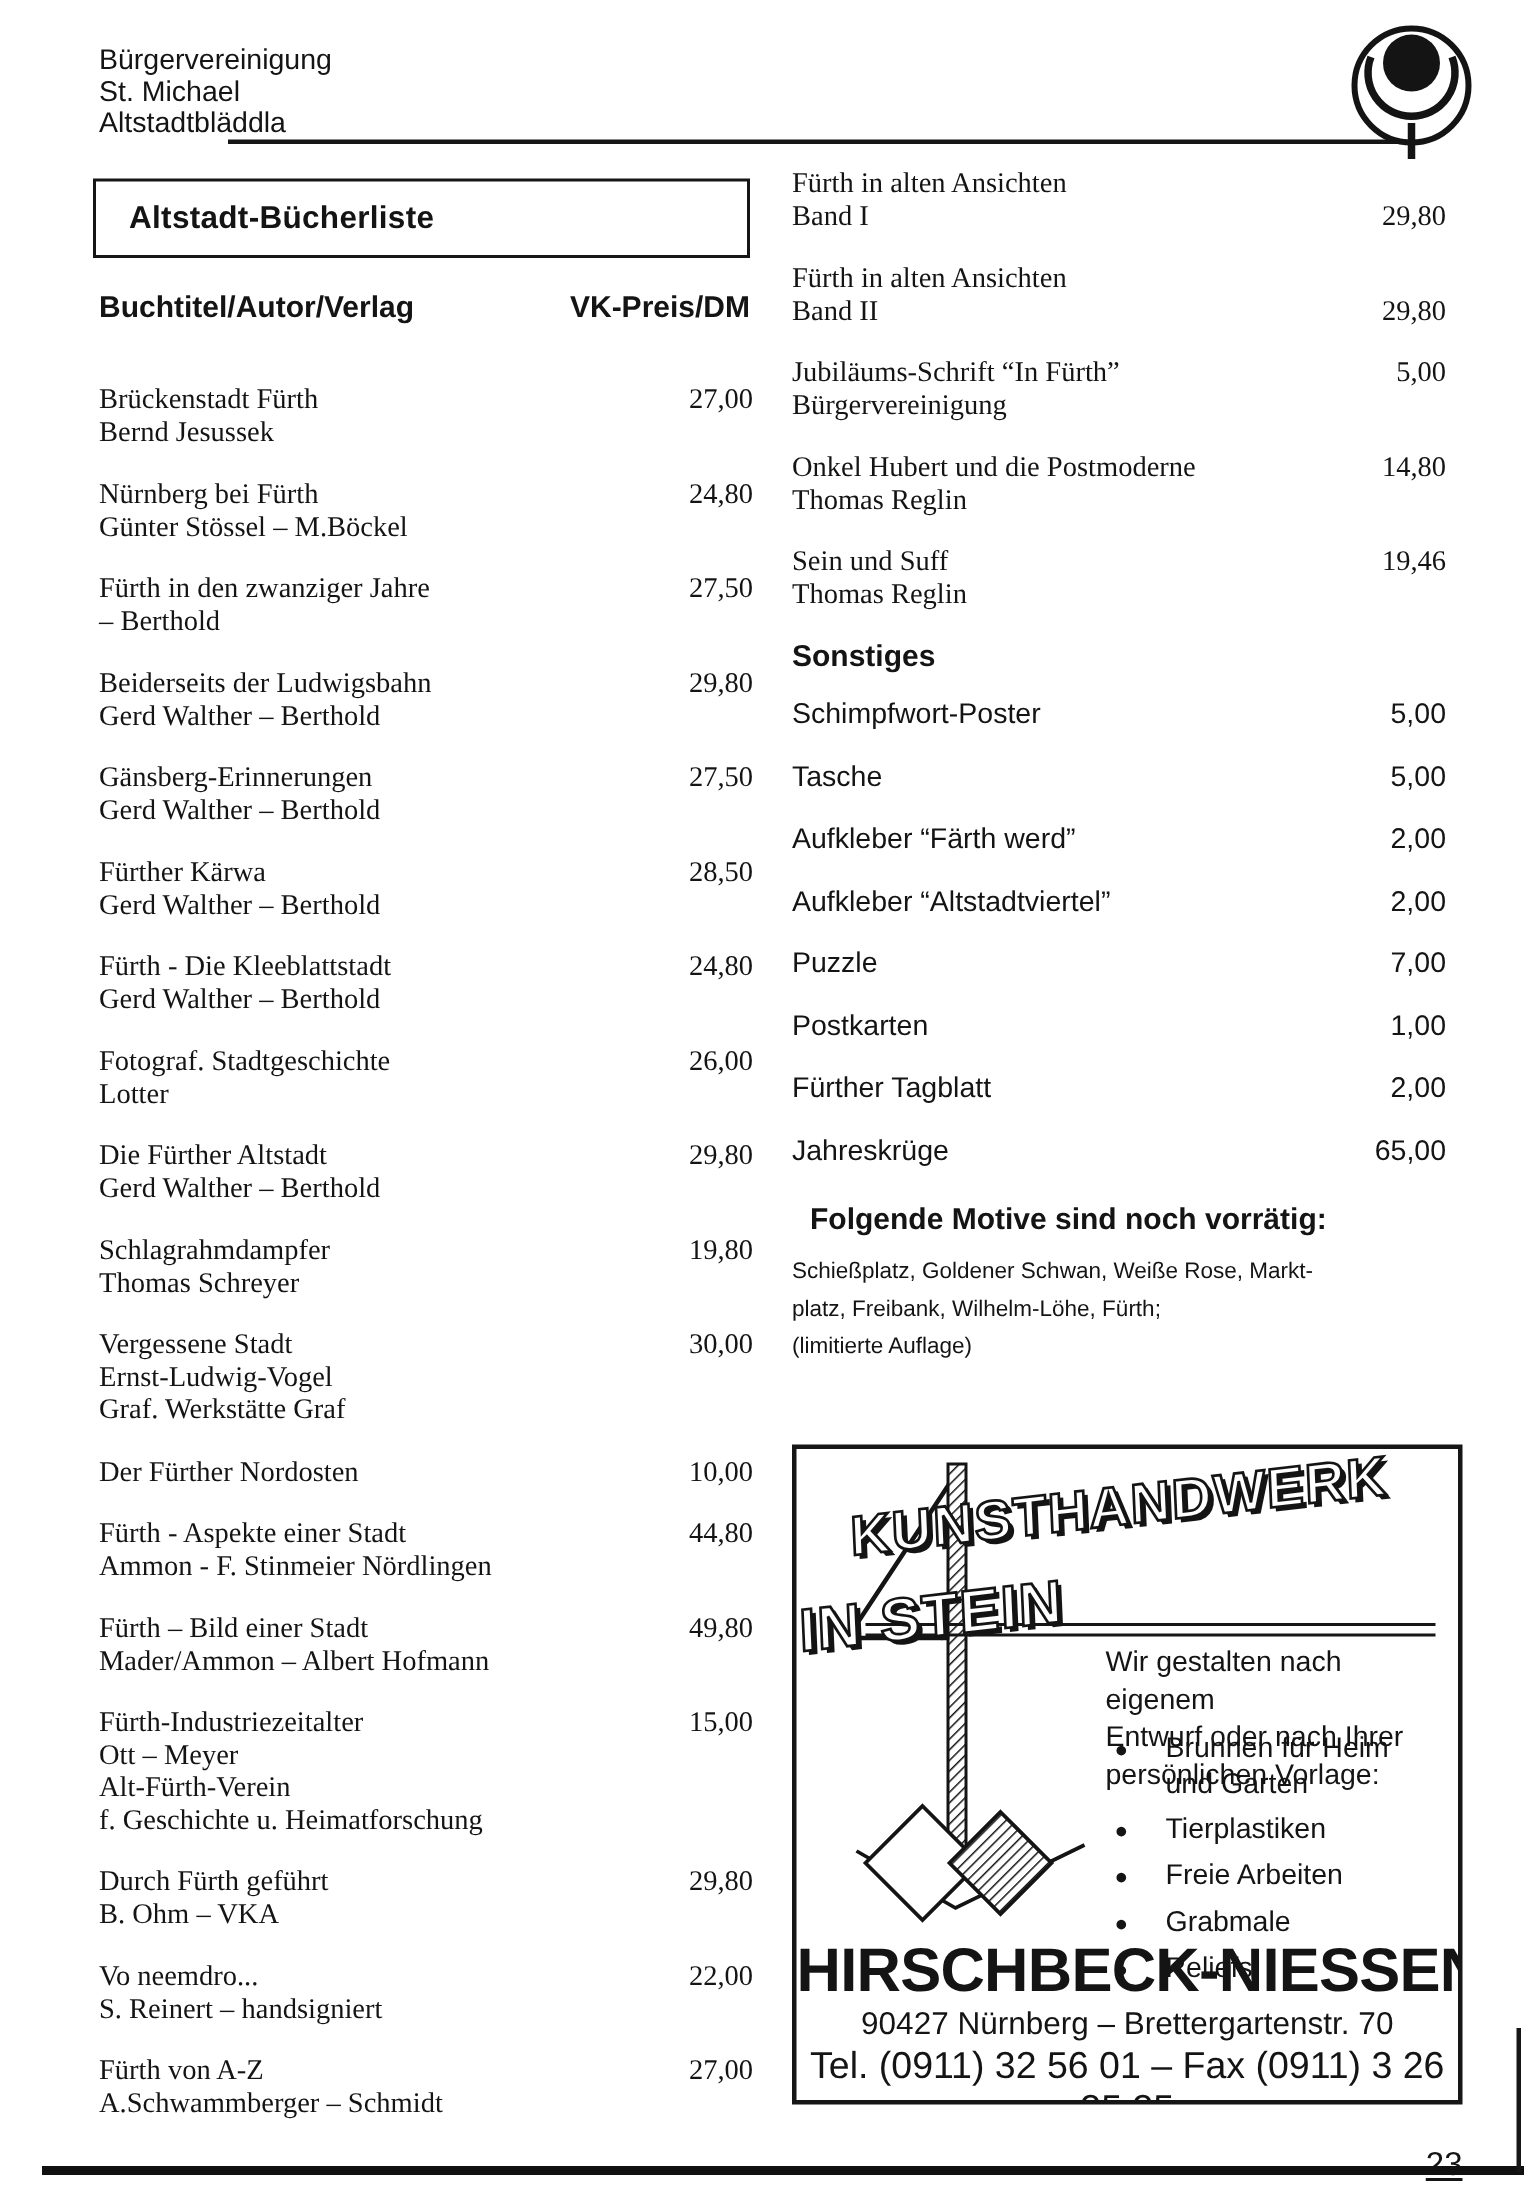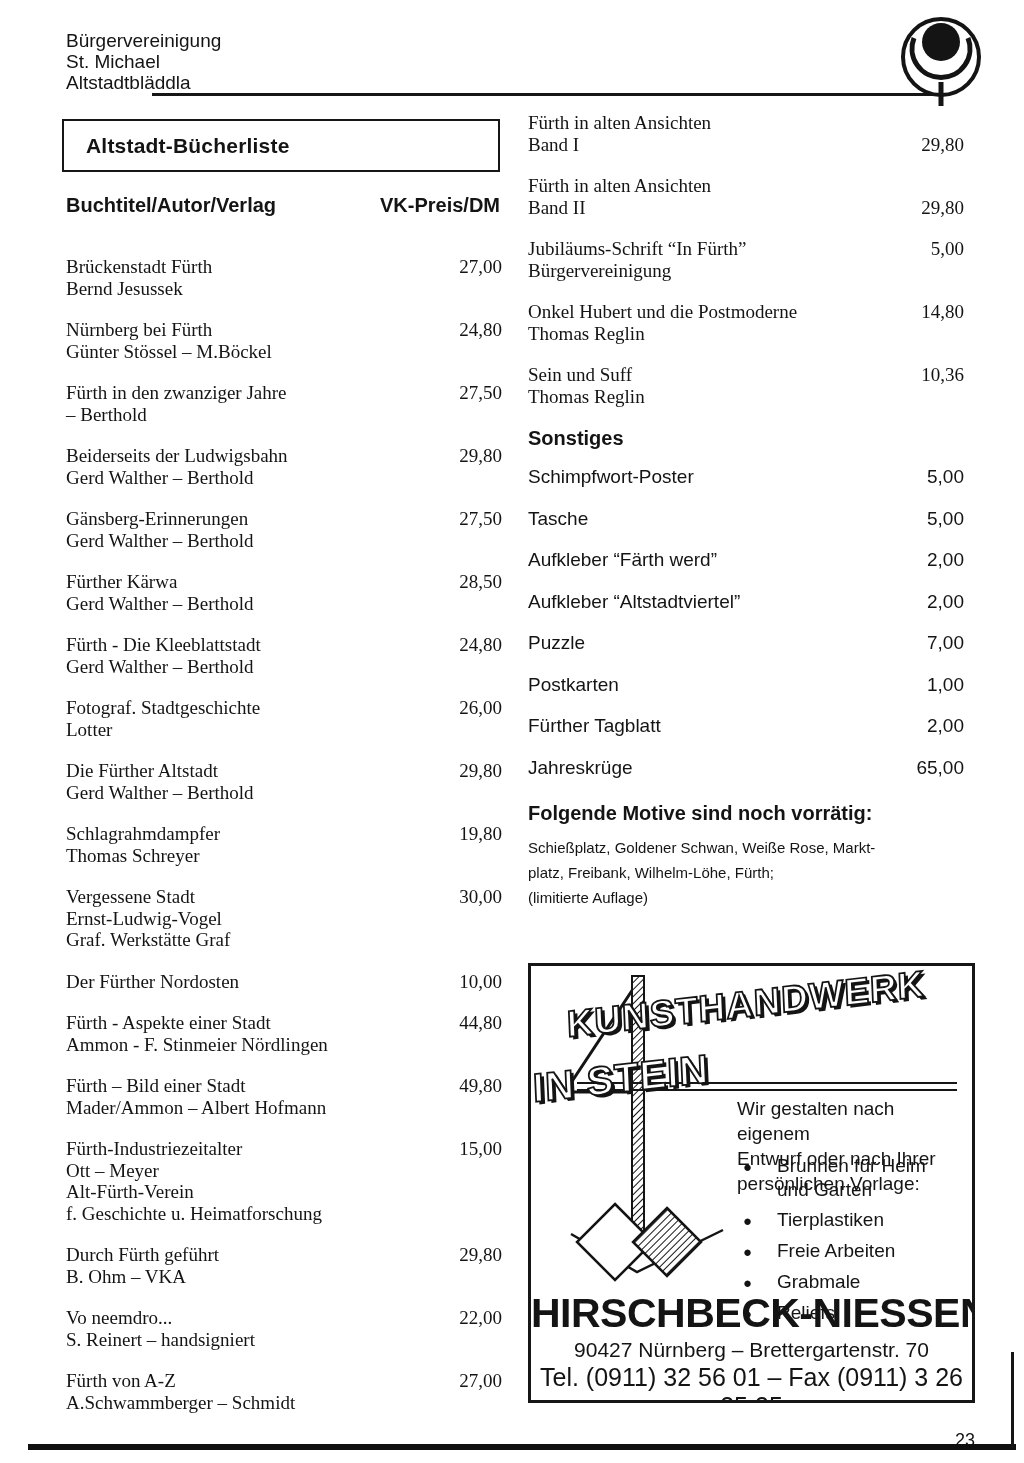--- a/index.html
+++ b/index.html
@@ -33,21 +33,21 @@
   .book-row{display:flex;justify-content:space-between;align-items:flex-start;
     margin-bottom:20px;font-size:19px;line-height:21.5px;font-family:Liberation Serif, serif;}
   .book-row.price-bottom{align-items:flex-end;}
   .book-title{white-space:pre-line;}
   .book-price{flex:none;padding-left:8px;}
 
   .section-heading{font-size:20px;font-weight:bold;margin:14px 0 16px 0;}
   .misc-row{display:flex;justify-content:space-between;font-size:19px;line-height:21.5px;
     margin-bottom:20px;}
 
-  .motive-heading{font-size:20px;font-weight:bold;margin:24px 0 10px 0;}
+  .motive-heading{font-size:20px;font-weight:bold;margin:24px 0 10px 12px;}
   .motive-text{font-size:15px;line-height:25px;white-space:pre-line;}
 
   
   .ad-box{left:528px;top:963px;width:447px;height:440px;border:3px solid #161616;
     box-sizing:border-box;overflow:hidden;}
   .ad-inner{position:relative;width:100%;height:100%;}
   .ad-headline{
     position:absolute;font-weight:bold;color:#fff;
     -webkit-text-stroke:1.8px #141414;
     text-shadow:3px 3px 0 #141414;
@@ -64,21 +64,21 @@
   .ad-bullets{position:absolute;left:212px;top:188px;z-index:3;}
   .ad-bullet{display:flex;font-size:19px;line-height:24px;margin-bottom:6px;}
   .ad-bullet .dot{flex:none;width:34px;font-size:15px;padding-top:1px;}
   .ad-bullet .txt{white-space:pre-line;}
   .ad-company{position:absolute;left:0;right:0;top:324px;text-align:center;
     font-size:41px;font-weight:bold;letter-spacing:-.5px;white-space:nowrap;}
   .ad-address{position:absolute;left:0;right:0;top:372px;text-align:center;font-size:21px;}
   .ad-contact{position:absolute;left:0;right:0;top:397px;text-align:center;font-size:25px;}
 
   
-  .page-number{right:49px;top:1430px;font-size:18px;text-decoration:underline;}
+  .page-number{right:49px;top:1430px;font-size:22px;text-decoration:underline;}
   .bottom-bar{left:28px;top:1444px;width:988px;height:6px;background:#101010;}
   .corner-line{left:1011px;top:1352px;width:3px;height:96px;background:#161616;}
 </style>
 </head>
 <body>
 
 <div class="abs org">Bürgervereinigung
 St. Michael
 Altstadtbläddla</div>
 <div class="abs rule"></div>
@@ -234,21 +234,21 @@
 
       <div class="book-row">
         <span class="book-title">Onkel Hubert und die Postmoderne
 Thomas Reglin</span>
         <span class="book-price">14,80</span>
       </div>
 
       <div class="book-row">
         <span class="book-title">Sein und Suff
 Thomas Reglin</span>
-        <span class="book-price">10,36</span>
+        <span class="book-price">19,46</span>
       </div>
     </div>
 
   <div class="section-heading">Sonstiges</div>
 
   <div>
 
       <div class="misc-row">
         <span>Schimpfwort-Poster</span>
         <span>5,00</span>

